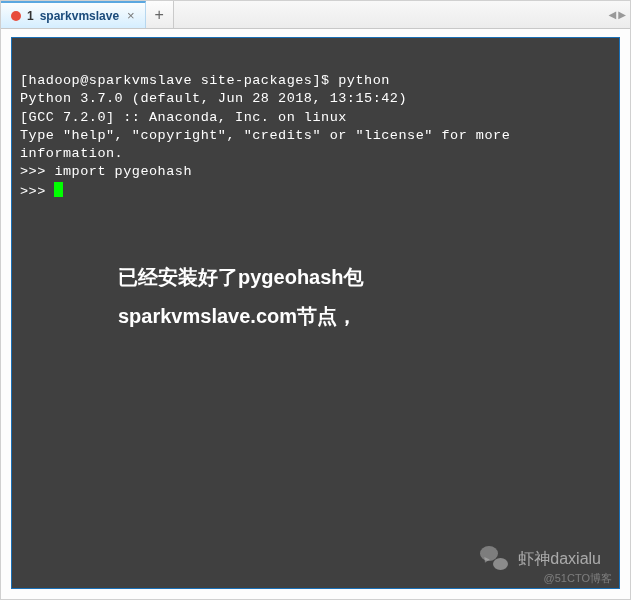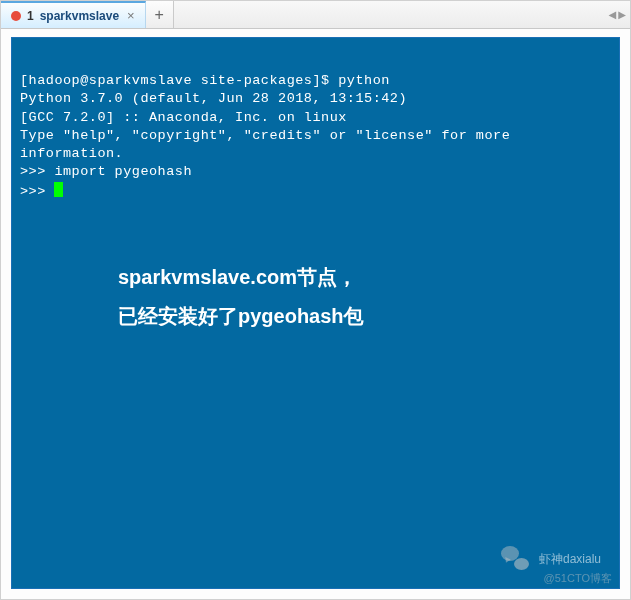--- a/index.html
+++ b/index.html
@@ -83,21 +83,21 @@
       color: #999;
       font-size: 10px;
     }
     .terminal-wrap {
       padding: 8px 10px 10px 10px;
       height: calc(100% - 28px);
     }
     .terminal {
       width: 100%;
       height: 100%;
-      background: #0369a1;
+      background: #404040;
       border: 1px solid #1a6fb5;
       padding: 16px 20px 8px 8px;
       position: relative;
       overflow: hidden;
     }
     .term-text {
       font-family: Consolas, "Courier New", monospace;
       font-size: 13.5px;
       color: #ffffff;
       line-height: 1.35;
@@ -122,21 +122,21 @@
       font-family: "Microsoft YaHei", Arial, sans-serif;
     }
     .watermark-bar {
       position: absolute;
       bottom: 16px;
       right: 18px;
       display: flex;
       align-items: center;
       gap: 10px;
       color: rgba(255,255,255,0.55);
-      font-size: 12px;
+      font-size: 16px;
     }
     .wm-secondary {
       position: absolute;
       right: 7px;
       bottom: 2px;
       color: rgba(200,200,200,0.45);
       font-size: 11px;
     }
     .wechat-icon {
       width: 28px;
@@ -193,22 +193,22 @@
     <div class="terminal">
       <div class="term-text"><span></span>
 <span>[hadoop@sparkvmslave site-packages]$ python</span>
 <span>Python 3.7.0 (default, Jun 28 2018, 13:15:42)</span>
 <span>[GCC 7.2.0] :: Anaconda, Inc. on linux</span>
 <span>Type "help", "copyright", "credits" or "license" for more information.</span>
 <span>&gt;&gt;&gt; import pygeohash</span>
 <span>&gt;&gt;&gt; </span><span class="cursor-block"></span></div>
 
       <div class="overlay-text">
+        <div>已经安装好了pygeohash包</div>
         <div>sparkvmslave.com节点，</div>
-        <div>已经安装好了pygeohash包</div>
       </div>
 
       <div class="watermark-bar">
         <div class="wechat-icon">
           <div class="bubble-a"></div>
           <div class="tail-a"></div>
           <div class="bubble-b"></div>
         </div>
         <span>虾神daxialu</span>
       </div>

